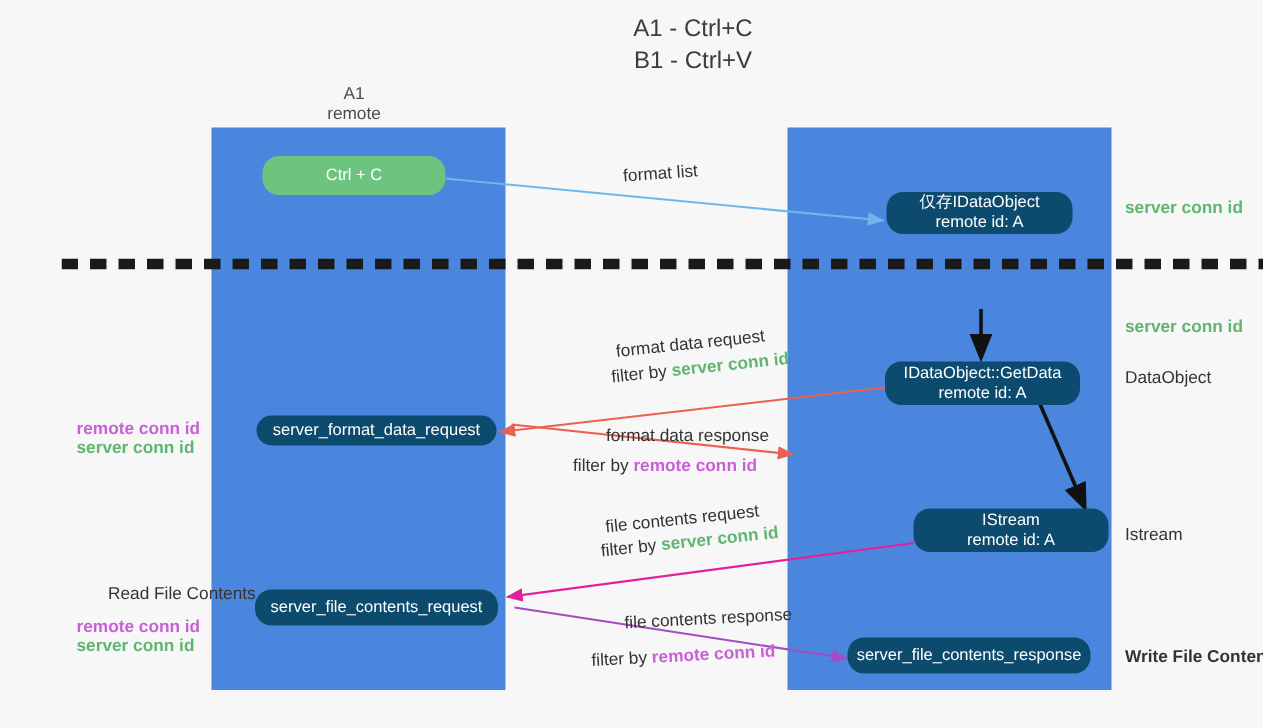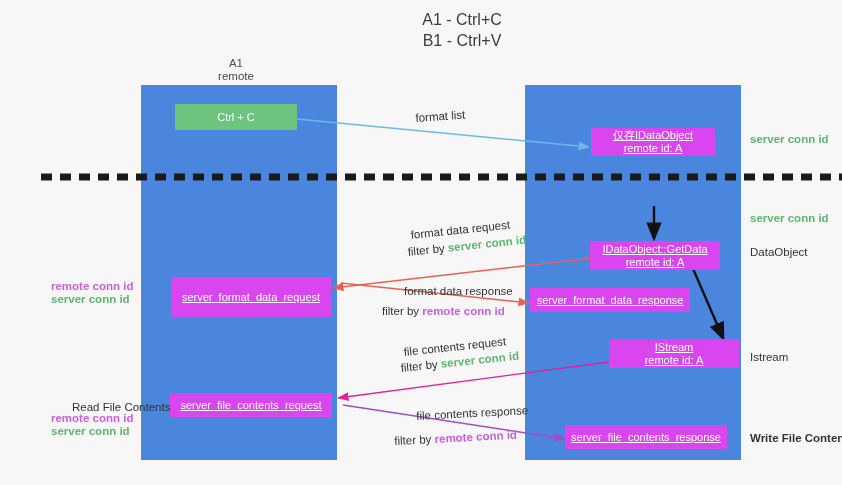--- a/index.html
+++ b/index.html
@@ -28,24 +28,24 @@
   .lane{
     position:absolute;top:85px;height:375px;background:#4a86dd;
   }
   .lane.a1{left:100px;width:196px;}
   .lane.b1{left:484px;width:216px;}
 
   .box{
     position:absolute;box-sizing:border-box;
     display:flex;align-items:center;justify-content:center;
     text-align:center;color:#ffffff;font-size:11px;line-height:13px;
-    white-space:pre-line;border-radius:1px;
+    white-space:pre-line;border-radius:11px;
   }
   .box.green{background:#6cc47f;}
-  .box.orange{background:#d946ef;text-decoration:underline;}
+  .box.orange{background:#0c4a6e;}
 
   .lbl{
     position:absolute;font-size:11.5px;color:#333333;line-height:15px;
     white-space:nowrap;
   }
   .c-green{color:#5fb571;font-weight:bold;}
   .c-pink{color:#c861d6;font-weight:bold;}
   .c-green-b{color:#5fb571;font-weight:bold;}
 
   .sidelbl{
@@ -120,23 +120,22 @@
   <div class="box orange" style="left:550px;top:128px;width:124px;height:28px;">仅存IDataObject
 remote id: A</div>
 
 
   <div class="box orange" style="left:549px;top:241px;width:130px;height:29px;">IDataObject::GetData
 remote id: A</div>
 
   <div class="box orange" style="left:568px;top:339px;width:130px;height:29px;">IStream
 remote id: A</div>
 
-  <div class="box orange" style="left:130px;top:277px;width:160px;height:40px;">server_format_data_request</div>
+  <div class="box orange" style="left:130px;top:277px;width:160px;height:20px;">server_format_data_request</div>
 
-  <div class="box orange" style="left:489px;top:288px;width:160px;height:24px;">server_format_data_response</div>
 
   <div class="box orange" style="left:524px;top:425px;width:162px;height:24px;">server_file_contents_response</div>
 
   <div class="box orange" style="left:129px;top:393px;width:162px;height:24px;">server_file_contents_request</div>
 
   <div class="lbl rot" style="left:374px;top:111px;transform:rotate(-4deg);">format list</div>
 
   <div class="lbl rot" style="left:369px;top:228px;transform:rotate(-6deg);">format data request</div>
   <div class="lbl rot" style="left:366px;top:245px;transform:rotate(-6deg);">
     <span>filter by </span><span class="c-green">server conn id</span>
@@ -159,17 +158,17 @@
 
   <div class="sidelbl bold c-green-b" style="left:709px;top:132px;">server conn id</div>
   <div class="sidelbl bold c-green-b" style="left:709px;top:211px;">server conn id</div>
   <div class="sidelbl" style="left:709px;top:245px;color:#333;">DataObject</div>
   <div class="sidelbl" style="left:709px;top:350px;color:#333;">Istream</div>
   <div class="sidelbl" style="left:709px;top:431px;color:#333;font-weight:bold;">Write File Contents</div>
 
   <div class="sidelbl bold c-pink" style="left:10px;top:279px;">remote conn id</div>
   <div class="sidelbl bold c-green-b" style="left:10px;top:292px;">server conn id</div>
 
-  <div class="sidelbl" style="left:8px;top:400px;color:#333;padding-left:23px;">Read File Contents</div>
+  <div class="sidelbl" style="left:8px;top:389px;color:#333;padding-left:23px;">Read File Contents</div>
   <div class="sidelbl bold c-pink" style="left:10px;top:411px;">remote conn id</div>
   <div class="sidelbl bold c-green-b" style="left:10px;top:424px;">server conn id</div>
 
 </div>
 
 </body></html>

